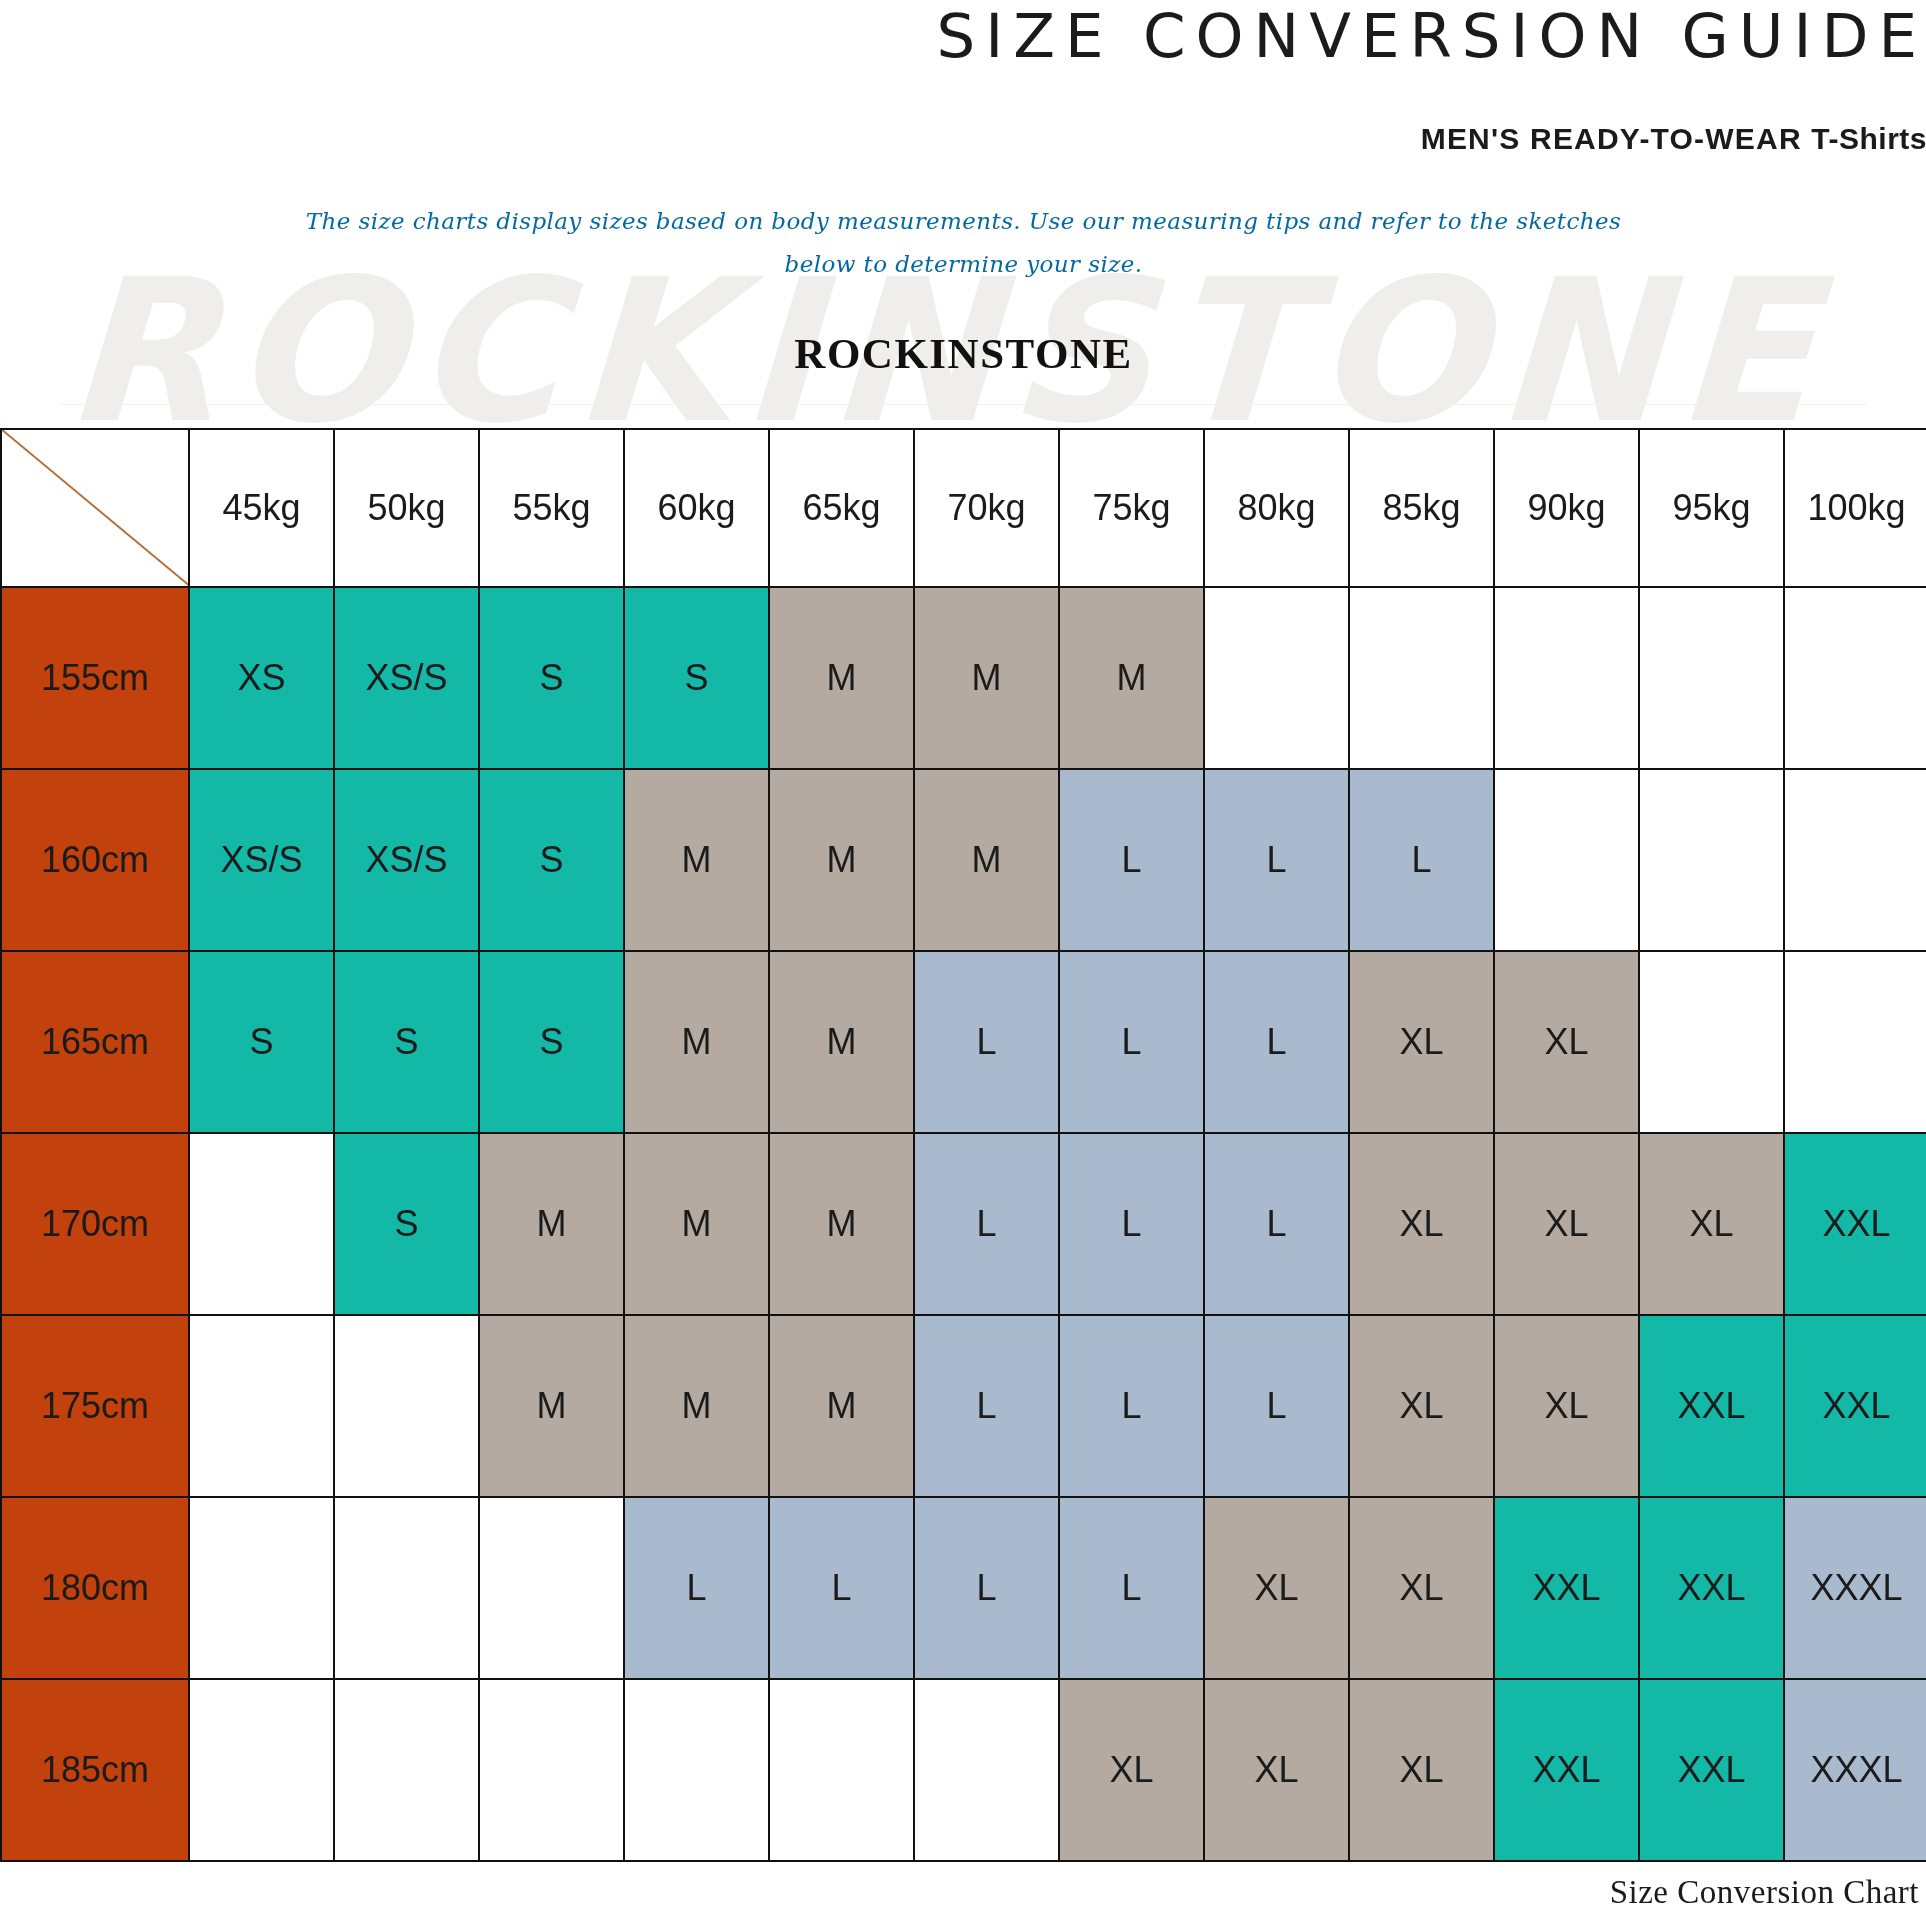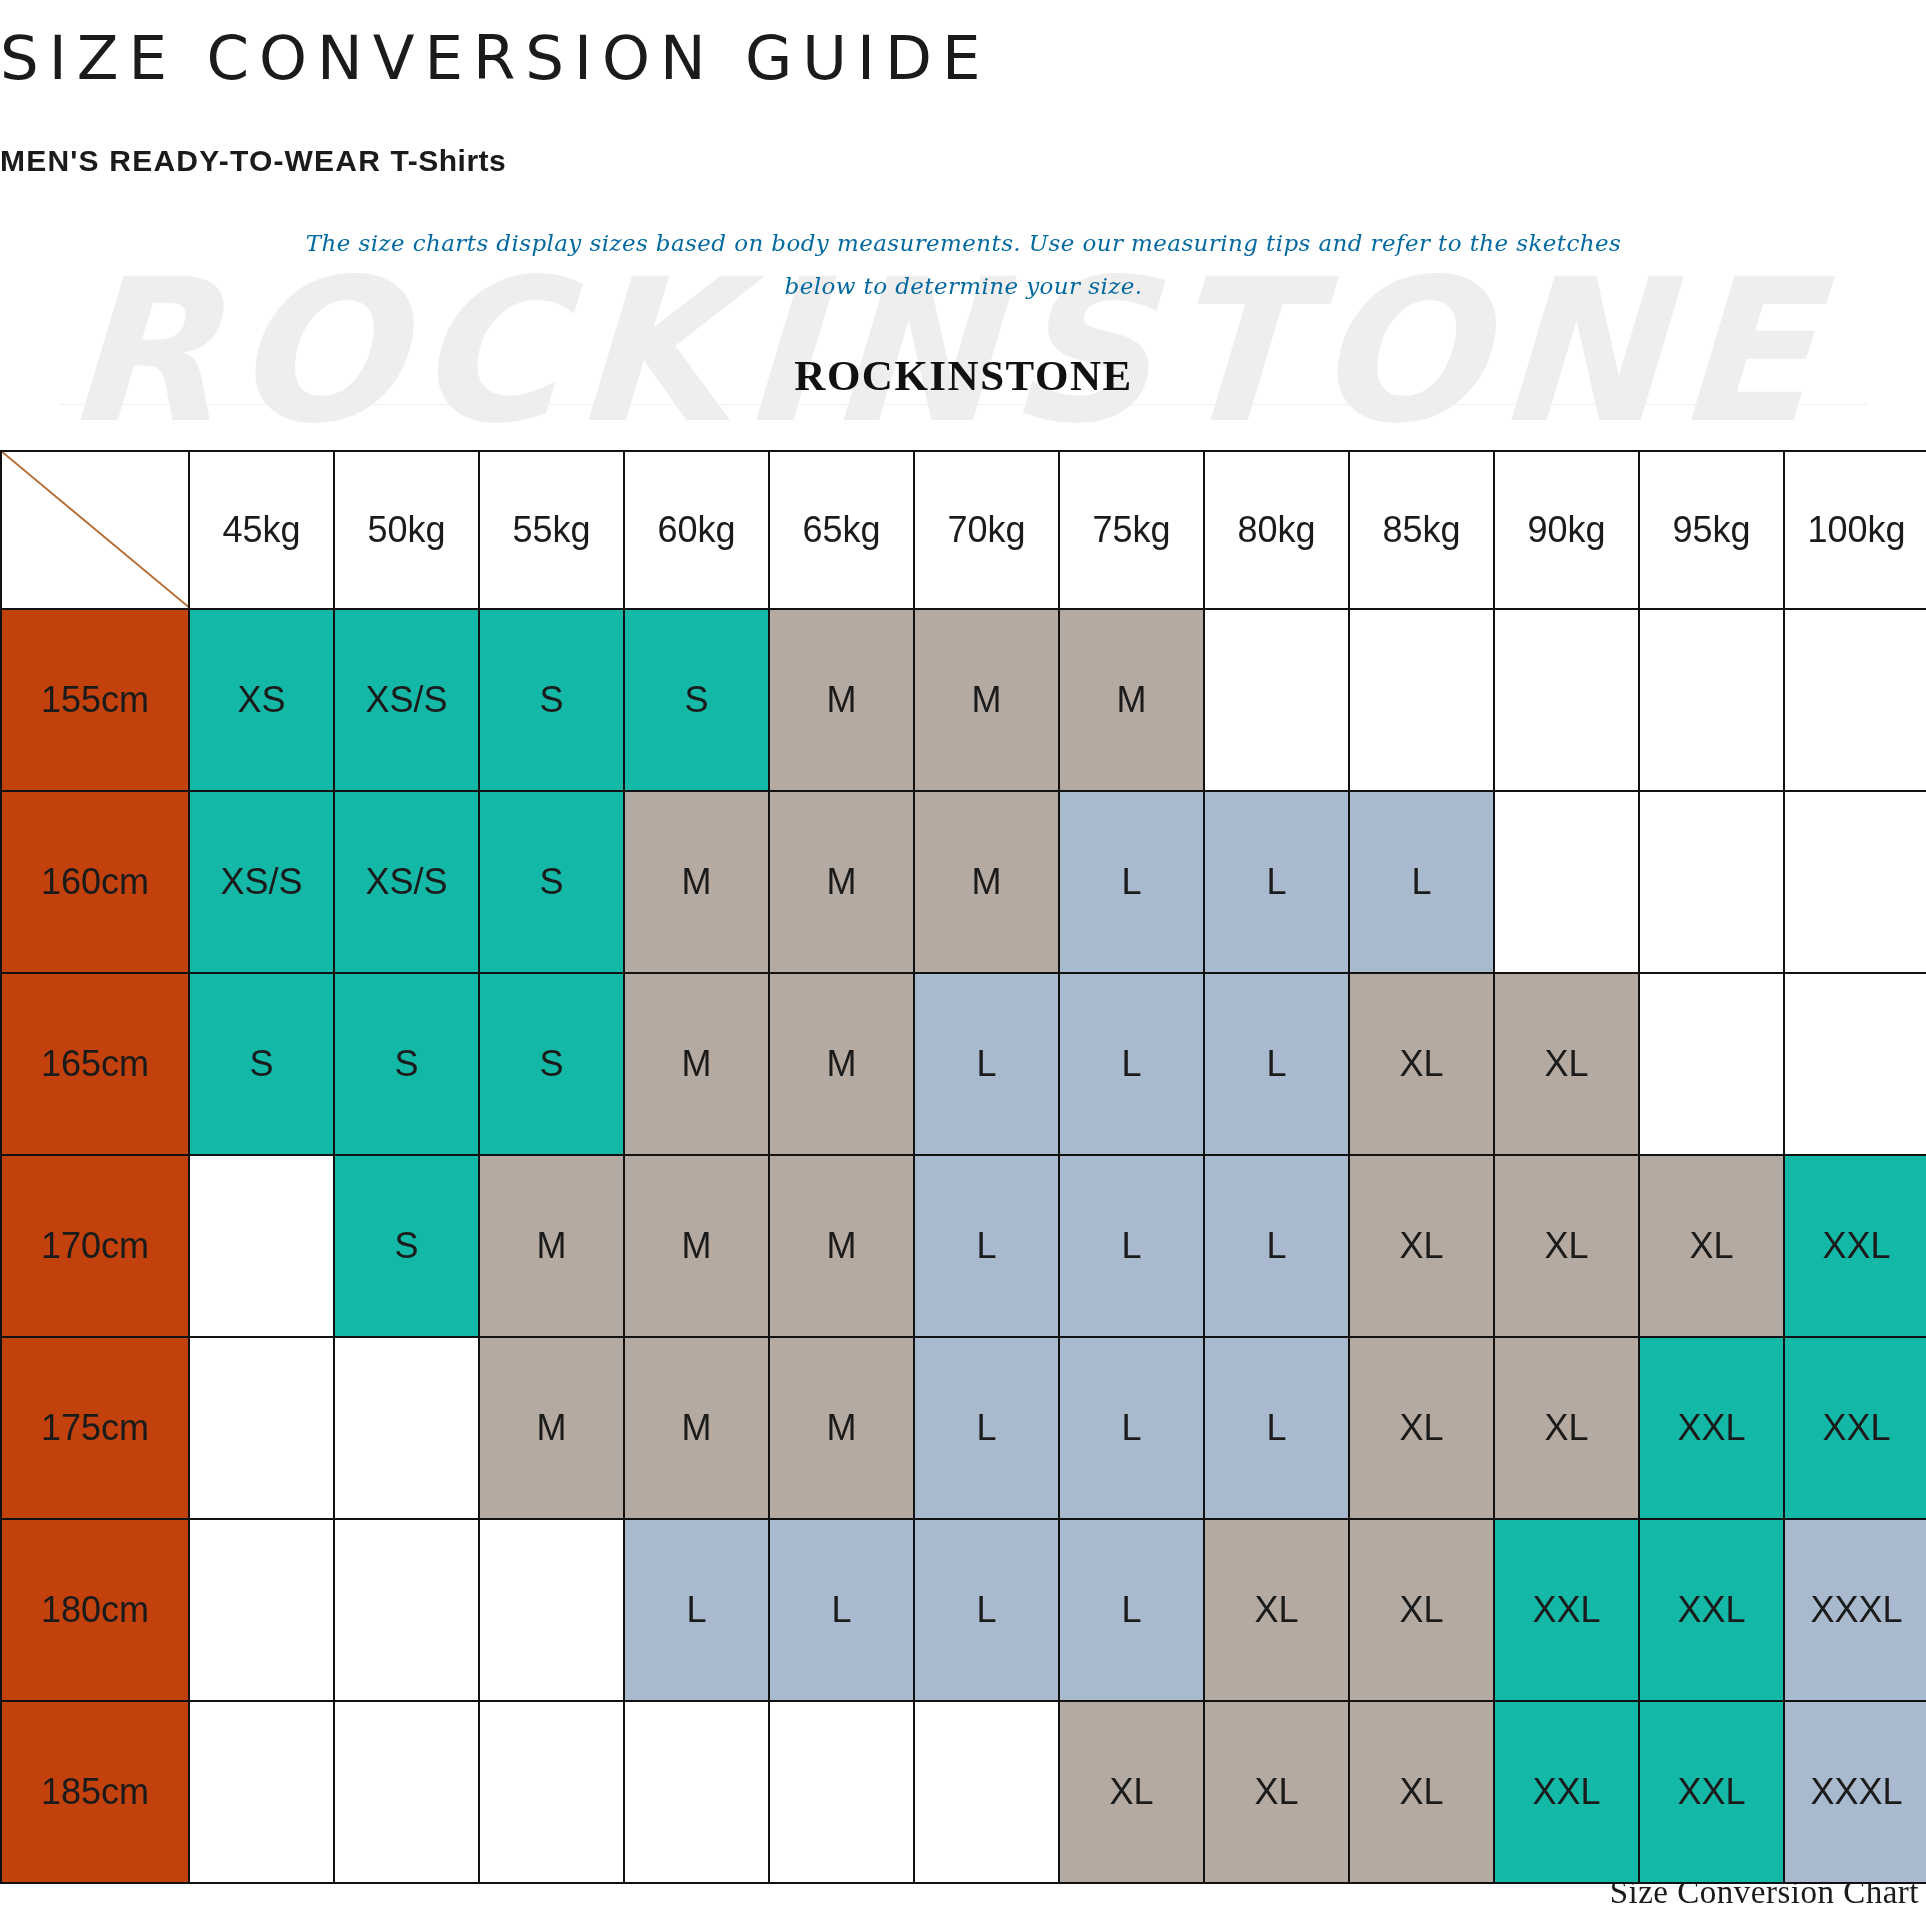--- a/index.html
+++ b/index.html
@@ -44,30 +44,29 @@
     background: #f2f0ee;
     z-index: 0;
   }
 
   
   .page {
     position: relative;
     z-index: 2;
   }
   .title {
-    text-align: left;
+    text-align: right;
     font-family: "DejaVu Sans", sans-serif;
     font-size: 61px;
     font-weight: 400;
     letter-spacing: 10px;
     color: #1b1b1b;
-    padding-top: 22px;
   }
   .subtitle {
-    text-align: left;
+    text-align: right;
     margin-top: 51px;
     font-size: 30px;
     font-weight: 700;
     letter-spacing: 1.2px;
     color: #1b1b1b;
   }
   .subtitle .cat {
     letter-spacing: 0.5px;
   }
   .intro {

